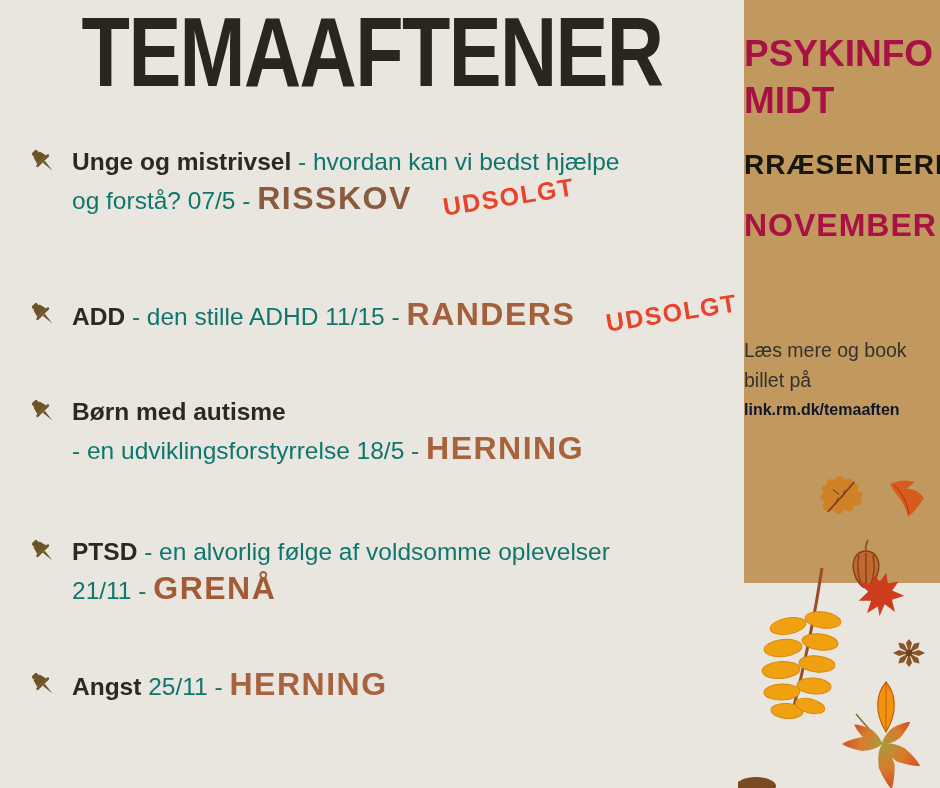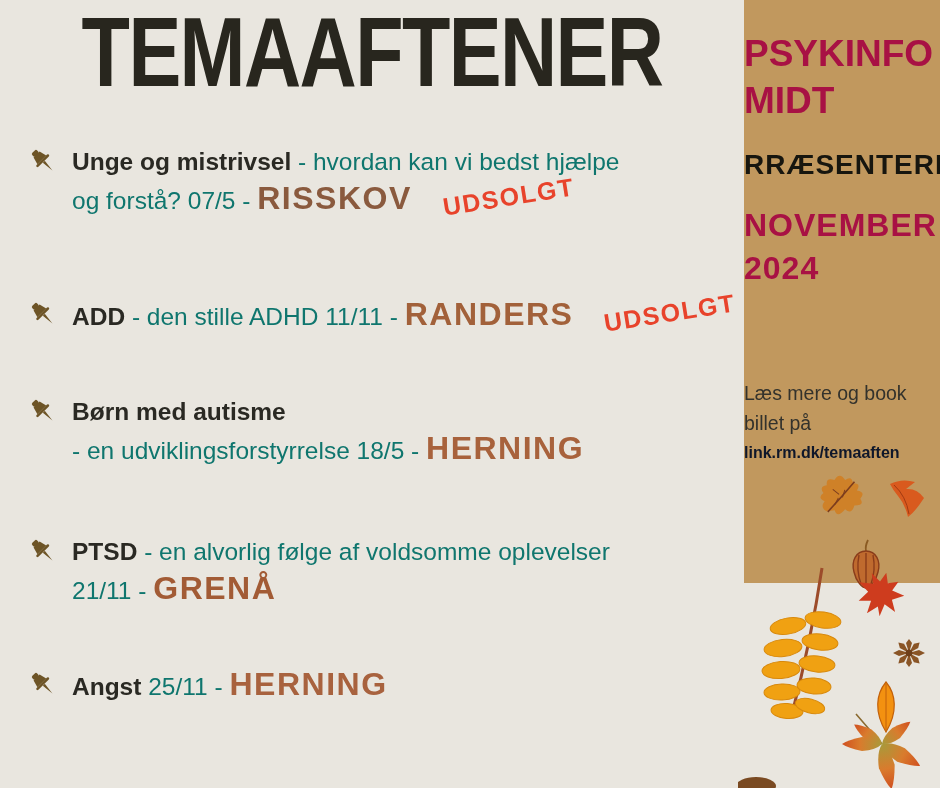--- a/index.html
+++ b/index.html
@@ -86,21 +86,21 @@
     <svg viewBox="0 0 24 24">
       <g transform="rotate(-45 12 12)" fill="#6d5426">
         <rect x="9.6" y="2.6" width="4.8" height="3.4" rx="1.2"></rect>
         <path d="M9 5.6 h6 l1.4 5.2 h-8.8 z"></path>
         <path d="M6.8 10.8 h10.4 a0.8 0.8 0 0 1 0 1.8 h-10.4 a0.8 0.8 0 0 1 0 -1.8 z"></path>
         <path d="M11 12.8 h2 L12 21.4 z"></path>
       </g>
     </svg>
   </span>
 <div class="event-text">
-            <div class="line"><span class="seg-bold">ADD</span><span class="seg-normal"> - den stille ADHD 11/11 - </span><span class="seg-city" style="color: rgb(162, 97, 58);">RANDERS</span><span class="seg-stamp">UDSOLGT</span></div>
+            <div class="line"><span class="seg-bold">ADD</span><span class="seg-normal"> - den stille ADHD 11/15 - </span><span class="seg-city" style="color: rgb(162, 97, 58);">RANDERS</span><span class="seg-stamp">UDSOLGT</span></div>
           </div>
         </div>
         <div class="event-row ev3">
   <span class="pin">
     <svg viewBox="0 0 24 24">
       <g transform="rotate(-45 12 12)" fill="#6d5426">
         <rect x="9.6" y="2.6" width="4.8" height="3.4" rx="1.2"></rect>
         <path d="M9 5.6 h6 l1.4 5.2 h-8.8 z"></path>
         <path d="M6.8 10.8 h10.4 a0.8 0.8 0 0 1 0 1.8 h-10.4 a0.8 0.8 0 0 1 0 -1.8 z"></path>
         <path d="M11 12.8 h2 L12 21.4 z"></path>
@@ -147,21 +147,20 @@
   </div>
 
   <aside class="sidebar">
     <div class="brand">
       <div>PSYKINFO</div>
       <div>MIDT</div>
     </div>
     <div class="presents">RRÆSENTERER</div>
     <div class="month">
       <div>NOVEMBER</div>
-      <div>2024</div>
     </div>
     <div class="cta">
       <div>Læs mere og book</div>
       <div>billet på</div>
       <div class="booking-link">link.rm.dk/temaaften</div>
     </div>
 
     <span class="leaf d-oak">
       <svg width="58" height="52" viewBox="0 0 58 52">
         <g transform="rotate(-22 29 26)">

